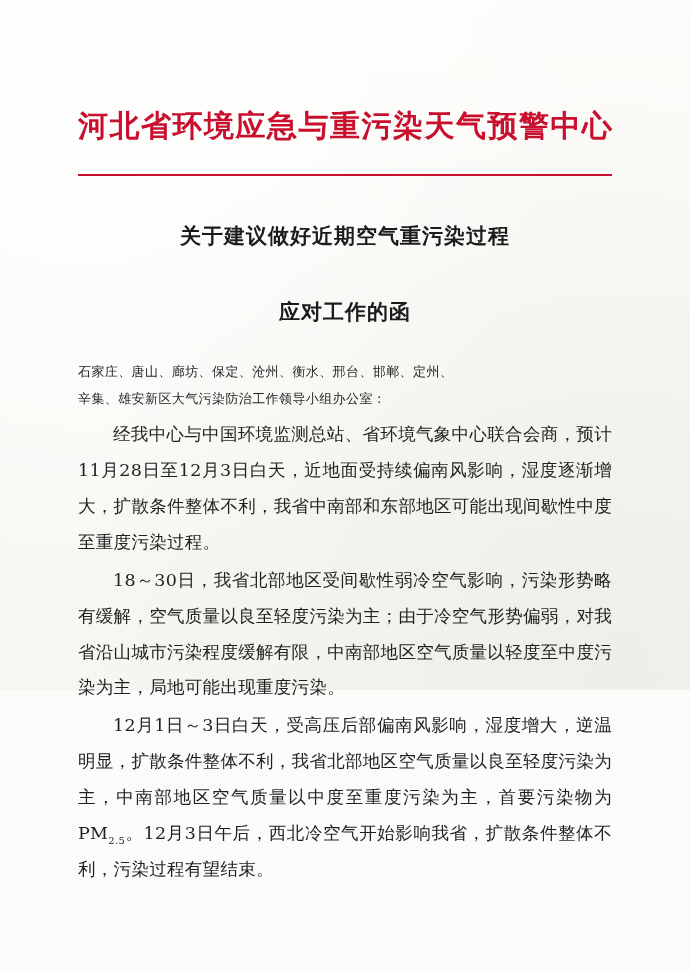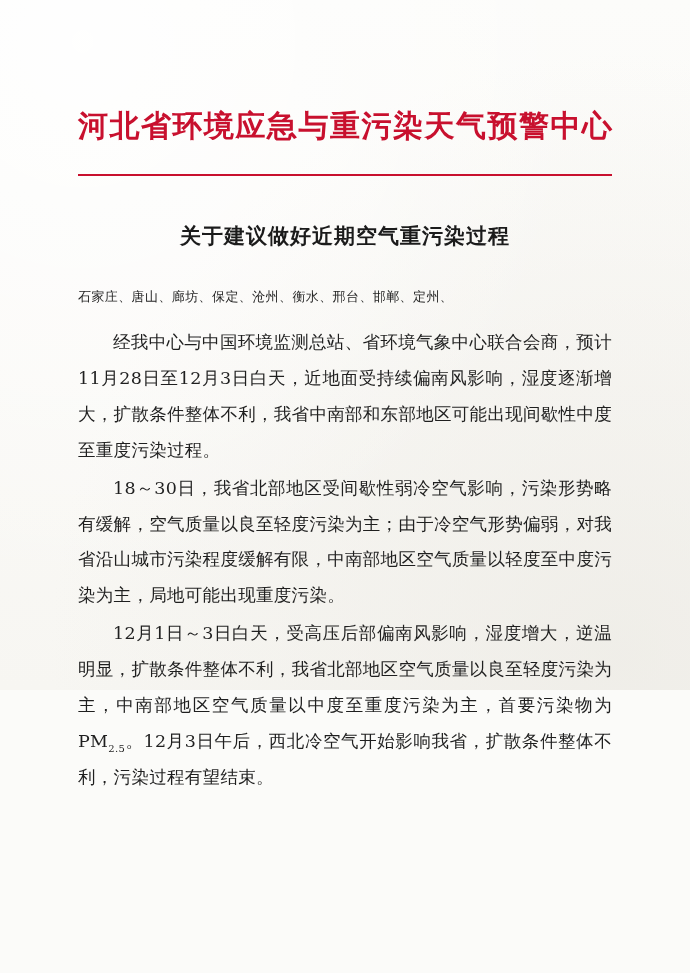--- a/index.html
+++ b/index.html
@@ -71,21 +71,21 @@
     font-size: 13px;
     line-height: 2.05;
     color: #1f1f1f;
     letter-spacing: 0.4px;
     text-align: justify;
   }
   .recipients .line {
     display: block;
   }
   .body-text {
-    margin-top: 15px;
+    margin-top: 5px;
   }
   .para {
     font-size: 17.5px;
     line-height: 2.05;
     color: #1f1f1f;
     letter-spacing: 0.3px;
     text-align: justify;
     text-indent: 2em;
     margin: 0 0 2px 0;
   }
@@ -101,24 +101,26 @@
   <div class="paper-texture"></div>
 
   <div class="content">
 
     <div class="letterhead">河北省环境应急与重污染天气预警中心</div>
 
     <div class="rule"></div>
 
     <div class="title">
       <span class="title-line">关于建议做好近期空气重污染过程</span>
+      <span class="title-line">应对工作的函</span>
     </div>
 
     <div class="recipients">
       <span class="line">石家庄、唐山、廊坊、保定、沧州、衡水、邢台、邯郸、定州、</span>
+      <span class="line">辛集、雄安新区大气污染防治工作领导小组办公室：</span>
     </div>
 
     <div class="body-text">
       <p class="para">经我中心与中国环境监测总站、省环境气象中心联合会商，预计11月28日至12月3日白天，近地面受持续偏南风影响，湿度逐渐增大，扩散条件整体不利，我省中南部和东部地区可能出现间歇性中度至重度污染过程。</p>
       <p class="para">18～30日，我省北部地区受间歇性弱冷空气影响，污染形势略有缓解，空气质量以良至轻度污染为主；由于冷空气形势偏弱，对我省沿山城市污染程度缓解有限，中南部地区空气质量以轻度至中度污染为主，局地可能出现重度污染。</p>
       <p class="para"><span>12月1日～3日白天，受高压后部偏南风影响，湿度增大，逆温明显，扩散条件整体不利，我省北部地区空气质量以良至轻度污染为主，中南部地区空气质量以中度至重度污染为主，首要污染物为PM</span><sub>2.5</sub><span>。12月3日午后，西北冷空气开始影响我省，扩散条件整体不利，污染过程有望结束。</span></p>
     </div>
 
   </div>
 </div>

